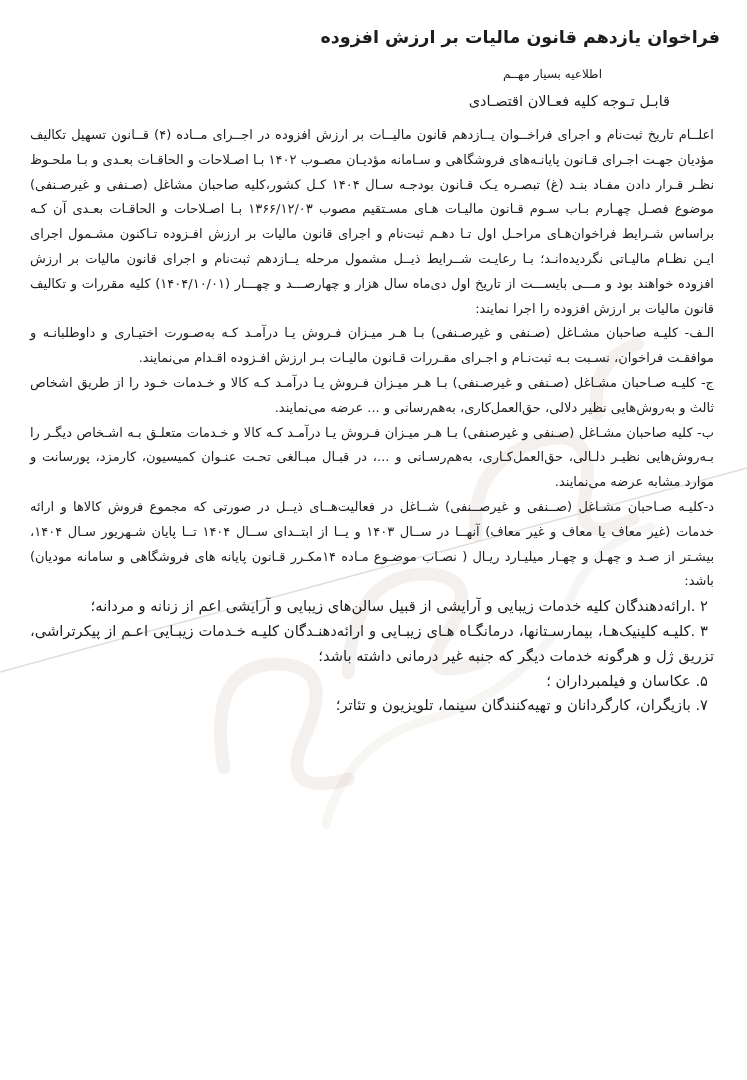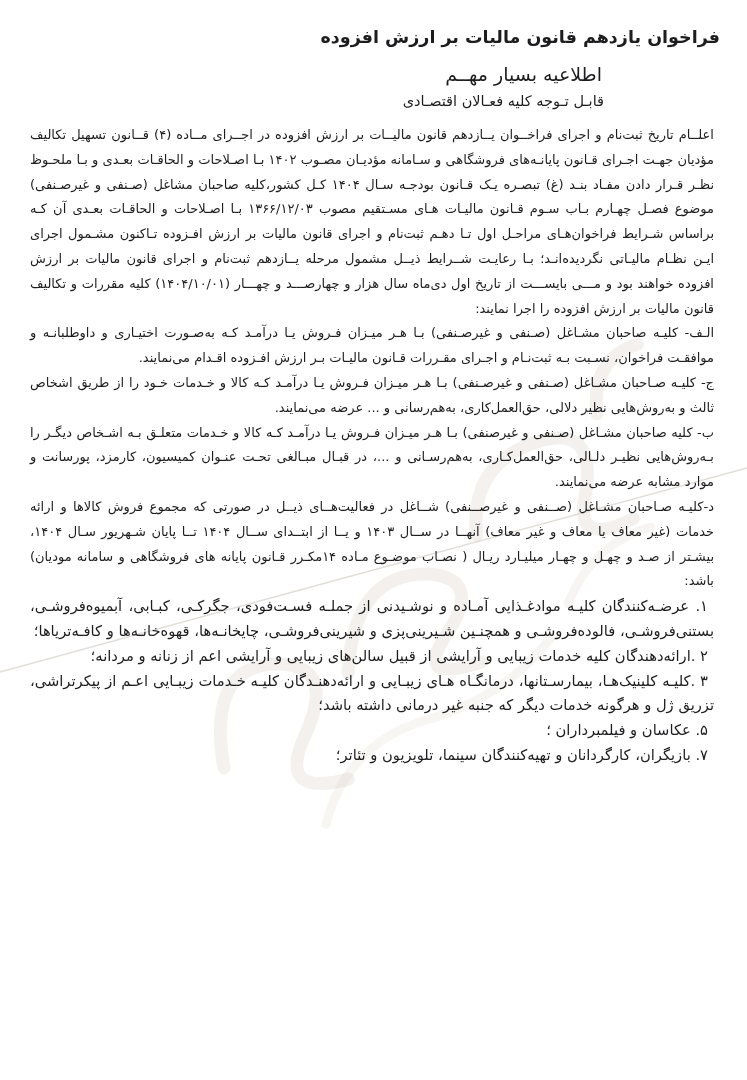--- a/index.html
+++ b/index.html
@@ -32,29 +32,29 @@
     pointer-events: none;
   }
   .doc-title {
     font-size: 17.5px;
     font-weight: bold;
     text-align: right;
     margin: 0 -6px 13px 0;
     line-height: 26px;
   }
   .doc-notice {
-    font-size: 19px;
+    font-size: 12px;
     text-align: right;
     margin: 0 112px 5px 0;
     line-height: 22px;
   }
   .doc-attention {
     font-size: 14.5px;
     text-align: right;
-    margin: 0 110px 11px 0;
+    margin: 0 44px 11px 0;
     line-height: 22px;
   }
   .para {
     font-size: 13px;
     line-height: 24.8px;
     text-align: justify;
     text-justify: inter-word;
     margin: 0;
   }
   .item {
@@ -89,18 +89,17 @@
   <div class="doc-notice">اطلاعیه بسیار مهــم</div>
   <div class="doc-attention">قابـل تـوجه کلیه فعـالان اقتصـادی</div>
 
   <p class="para">اعلــام تاریخ ثبت‌نام و اجرای فراخــوان یــازدهم قانون مالیــات بر ارزش افزوده در اجــرای مــاده (۴) قــانون تسهیل تکالیف مؤدیان جهـت اجـرای قـانون پایانـه‌های فروشگاهی و سـامانه مؤدیـان مصـوب ۱۴۰۲ بـا اصـلاحات و الحاقـات بعـدی و بـا ملحـوظ نظـر قـرار دادن مفـاد بنـد (غ) تبصـره یـک قـانون بودجـه سـال ۱۴۰۴ کـل کشور،کلیه صاحبان مشاغل (صـنفی و غیرصـنفی) موضوع فصـل چهـارم بـاب سـوم قـانون مالیـات هـای مسـتقیم مصوب ۱۳۶۶/۱۲/۰۳ بـا اصـلاحات و الحاقـات بعـدی آن کـه براساس شـرایط فراخوان‌هـای مراحـل اول تـا دهـم ثبت‌نام و اجرای قانون مالیات بر ارزش افـزوده تـاکنون مشـمول اجرای ایـن نظـام مالیـاتی نگردیده‌انـد؛ بـا رعایـت شــرایط ذیــل مشمول مرحله یــازدهم ثبت‌نام و اجرای قانون مالیات بر ارزش افزوده خواهند بود و مـــی بایســـت از تاریخ اول دی‌ماه سال هزار و چهارصـــد و چهـــار (۱۴۰۴/۱۰/۰۱) کلیه مقررات و تکالیف قانون مالیات بر ارزش افزوده را اجرا نمایند:</p>
 
   <p class="para">الـف- کلیـه صاحبان مشـاغل (صـنفی و غیرصـنفی) بـا هـر میـزان فـروش یـا درآمـد کـه به‌صـورت اختیـاری و داوطلبانـه و موافقـت فراخوان، نسـبت بـه ثبت‌نـام و اجـرای مقـررات قـانون مالیـات بـر ارزش افـزوده اقـدام می‌نمایند.</p>
   <p class="para">ج- کلیـه صـاحبان مشـاغل (صـنفی و غیرصـنفی) بـا هـر میـزان فـروش یـا درآمـد کـه کالا و خـدمات خـود را از طریق اشخاص ثالث و به‌روش‌هایی نظیر دلالی، حق‌العمل‌کاری، به‌هم‌رسانی و ... عرضه می‌نمایند.</p>
   <p class="para">ب- کلیه صاحبان مشـاغل (صـنفی و غیرصنفی) بـا هـر میـزان فـروش یـا درآمـد کـه کالا و خـدمات متعلـق بـه اشـخاص دیگـر را بـه‌روش‌هایی نظیـر دلـالی، حق‌العمل‌کـاری، به‌هم‌رسـانی و ...، در قبـال مبـالغی تحـت عنـوان کمیسیون، کارمزد، پورسانت و موارد مشابه عرضه می‌نمایند.</p>
   <p class="para">د-کلیـه صـاحبان مشـاغل (صــنفی و غیرصــنفی) شــاغل در فعالیت‌هــای ذیــل در صورتی که مجموع فروش کالاها و ارائه خدمات (غیر معاف یا معاف و غیر معاف) آنهــا در ســال ۱۴۰۳ و یــا از ابتــدای ســال ۱۴۰۴ تــا پایان شـهریور سـال ۱۴۰۴، بیشـتر از صـد و چهـل و چهـار میلیـارد ریـال ( نصـاب موضـوع مـاده ۱۴مکـرر قـانون پایانه های فروشگاهی و سامانه مودیان) باشد:</p>
 
-  <div class="item">۱. عرضـه‌کنندگان کلیـه موادغـذایی آمـاده و نوشـیدنی از جملـه فسـت‌فودی، جگرکـی، کبـابی، آبمیوه‌فروشـی، بستنی‌فروشـی، فالوده‌فروشـی و همچنـین شـیرینی‌پزی و شیرینی‌فروشـی، چایخانـه‌ها، قهوه‌خانـه‌ها و کافـه‌تریاها؛</div>
   <div class="item">۲ .ارائه‌دهندگان کلیه خدمات زیبایی و آرایشی از قبیل سالن‌های زیبایی و آرایشی اعم از زنانه و مردانه؛</div>
   <div class="item">۳  .کلیـه کلینیک‌هـا، بیمارسـتانها، درمانگـاه هـای زیبـایی و ارائه‌دهنـدگان کلیـه خـدمات زیبـایی اعـم از پیکرتراشی، تزریق ژل و هرگونه خدمات دیگر که جنبه غیر درمانی داشته باشد؛</div>
   <div class="item">۵. عکاسان و فیلمبرداران ؛</div>
   <div class="item">۷. بازیگران، کارگردانان و تهیه‌کنندگان سینما، تلویزیون و تئاتر؛</div>
 </div>
 
 </body></html>

